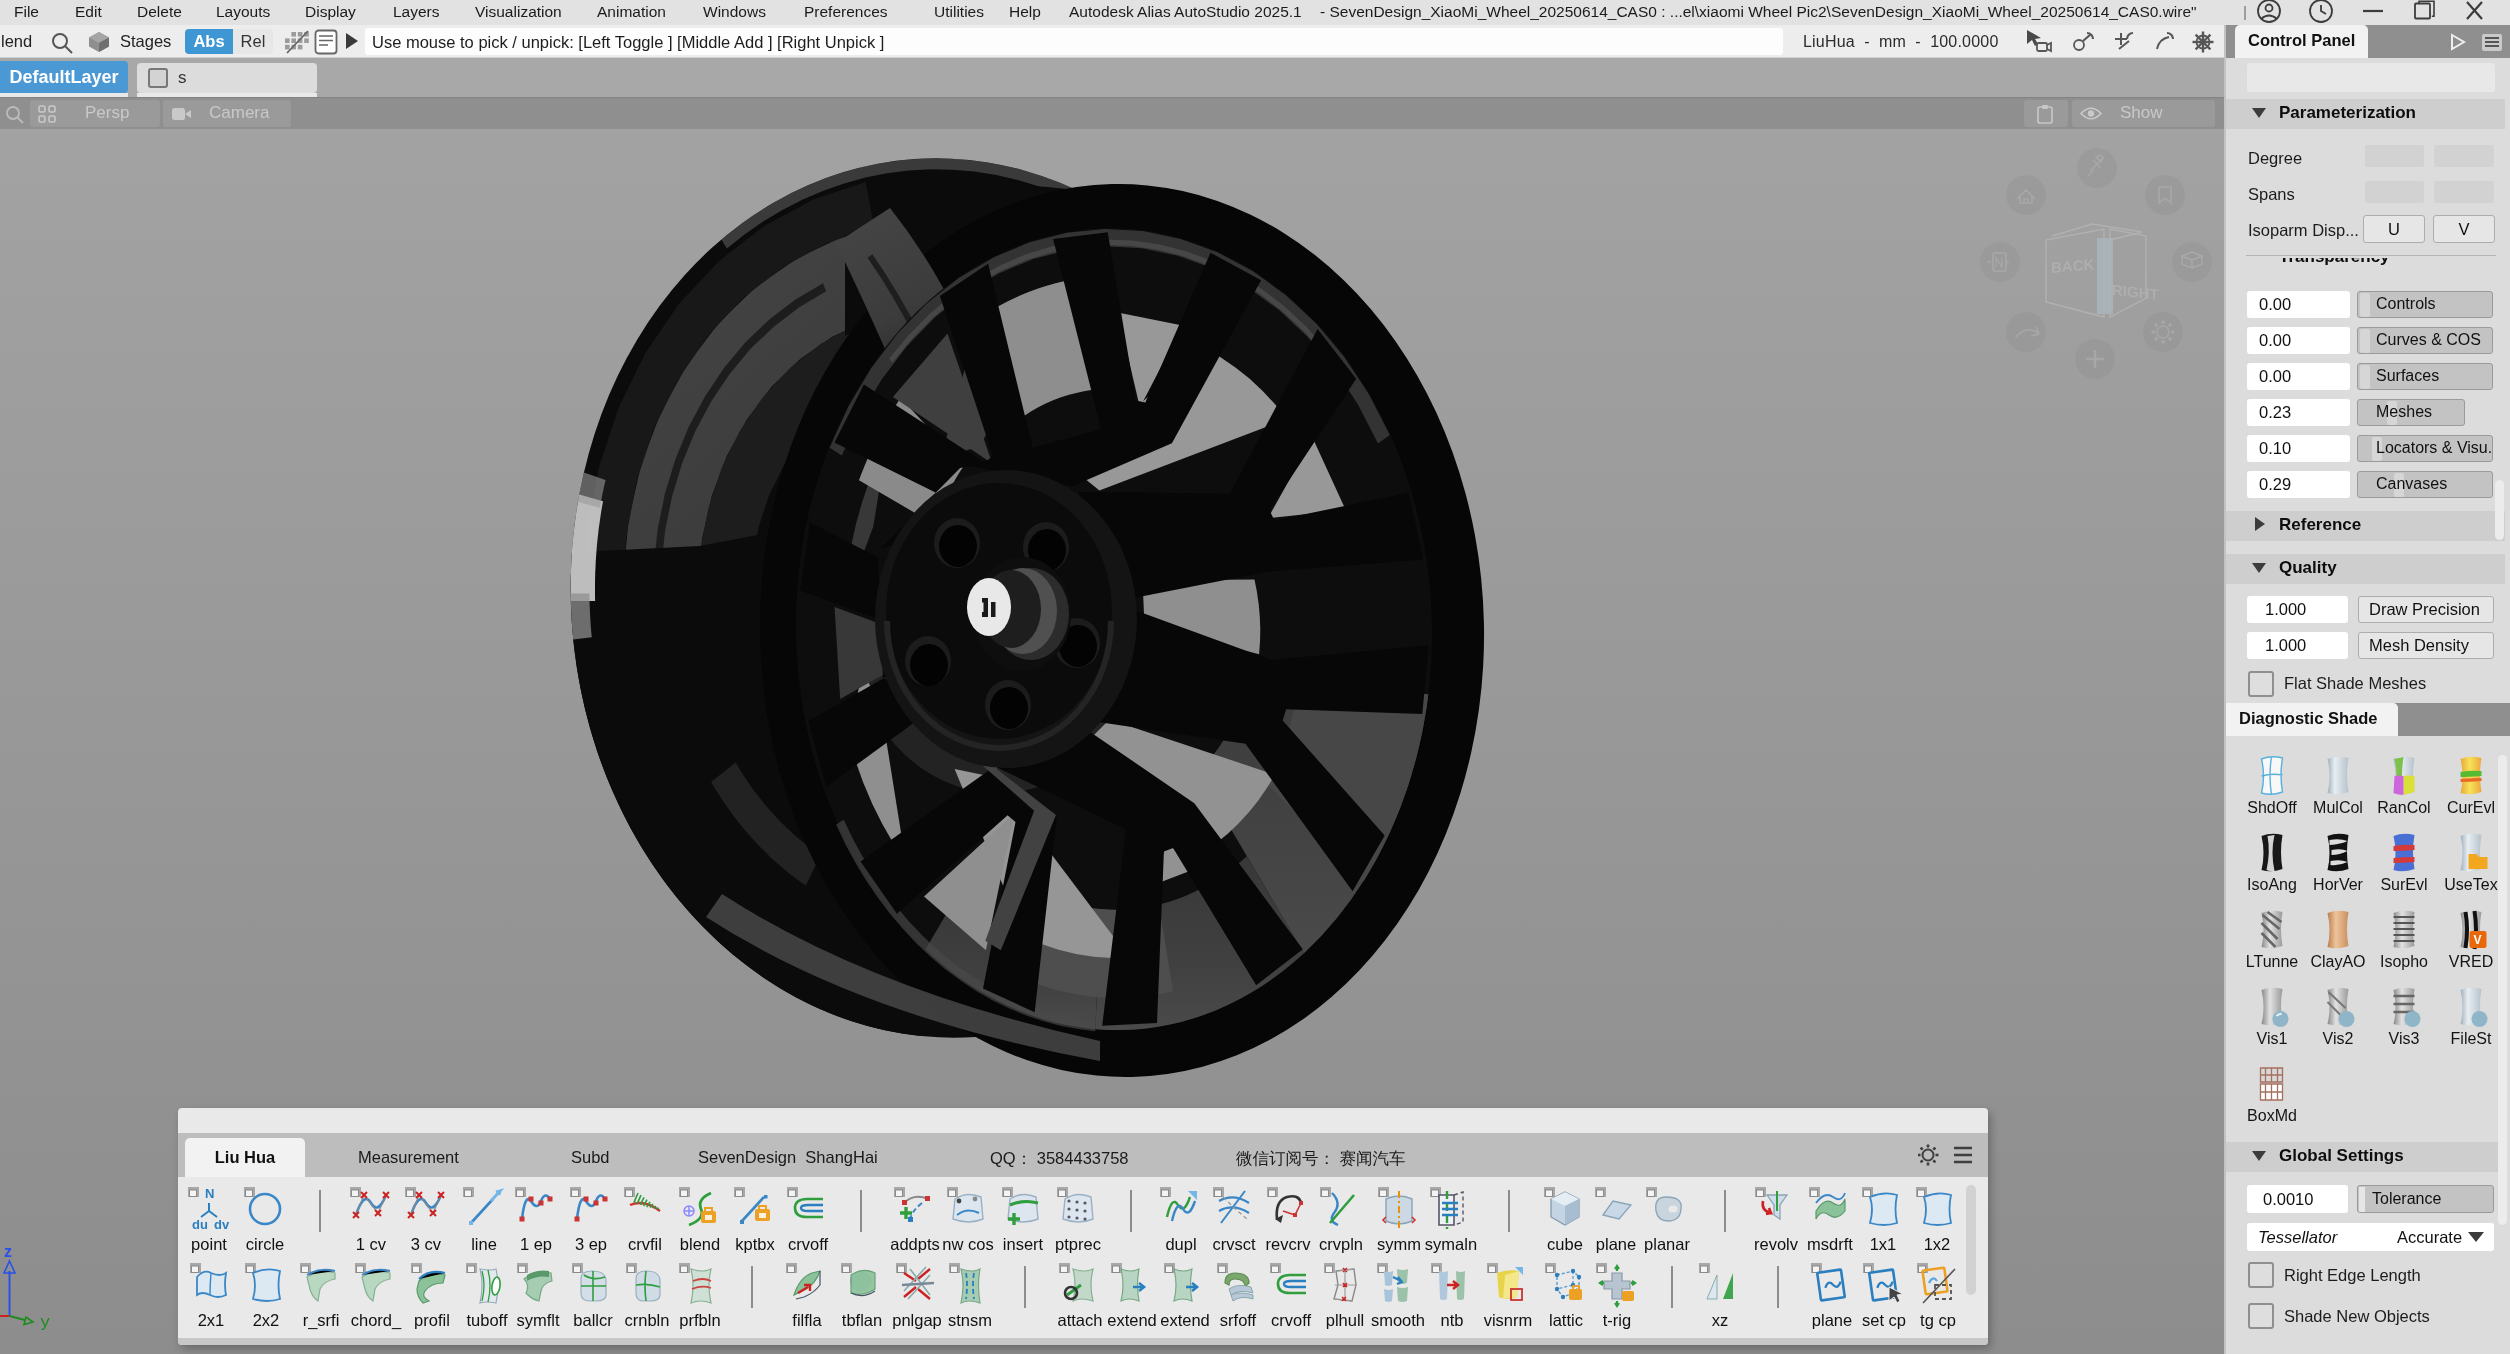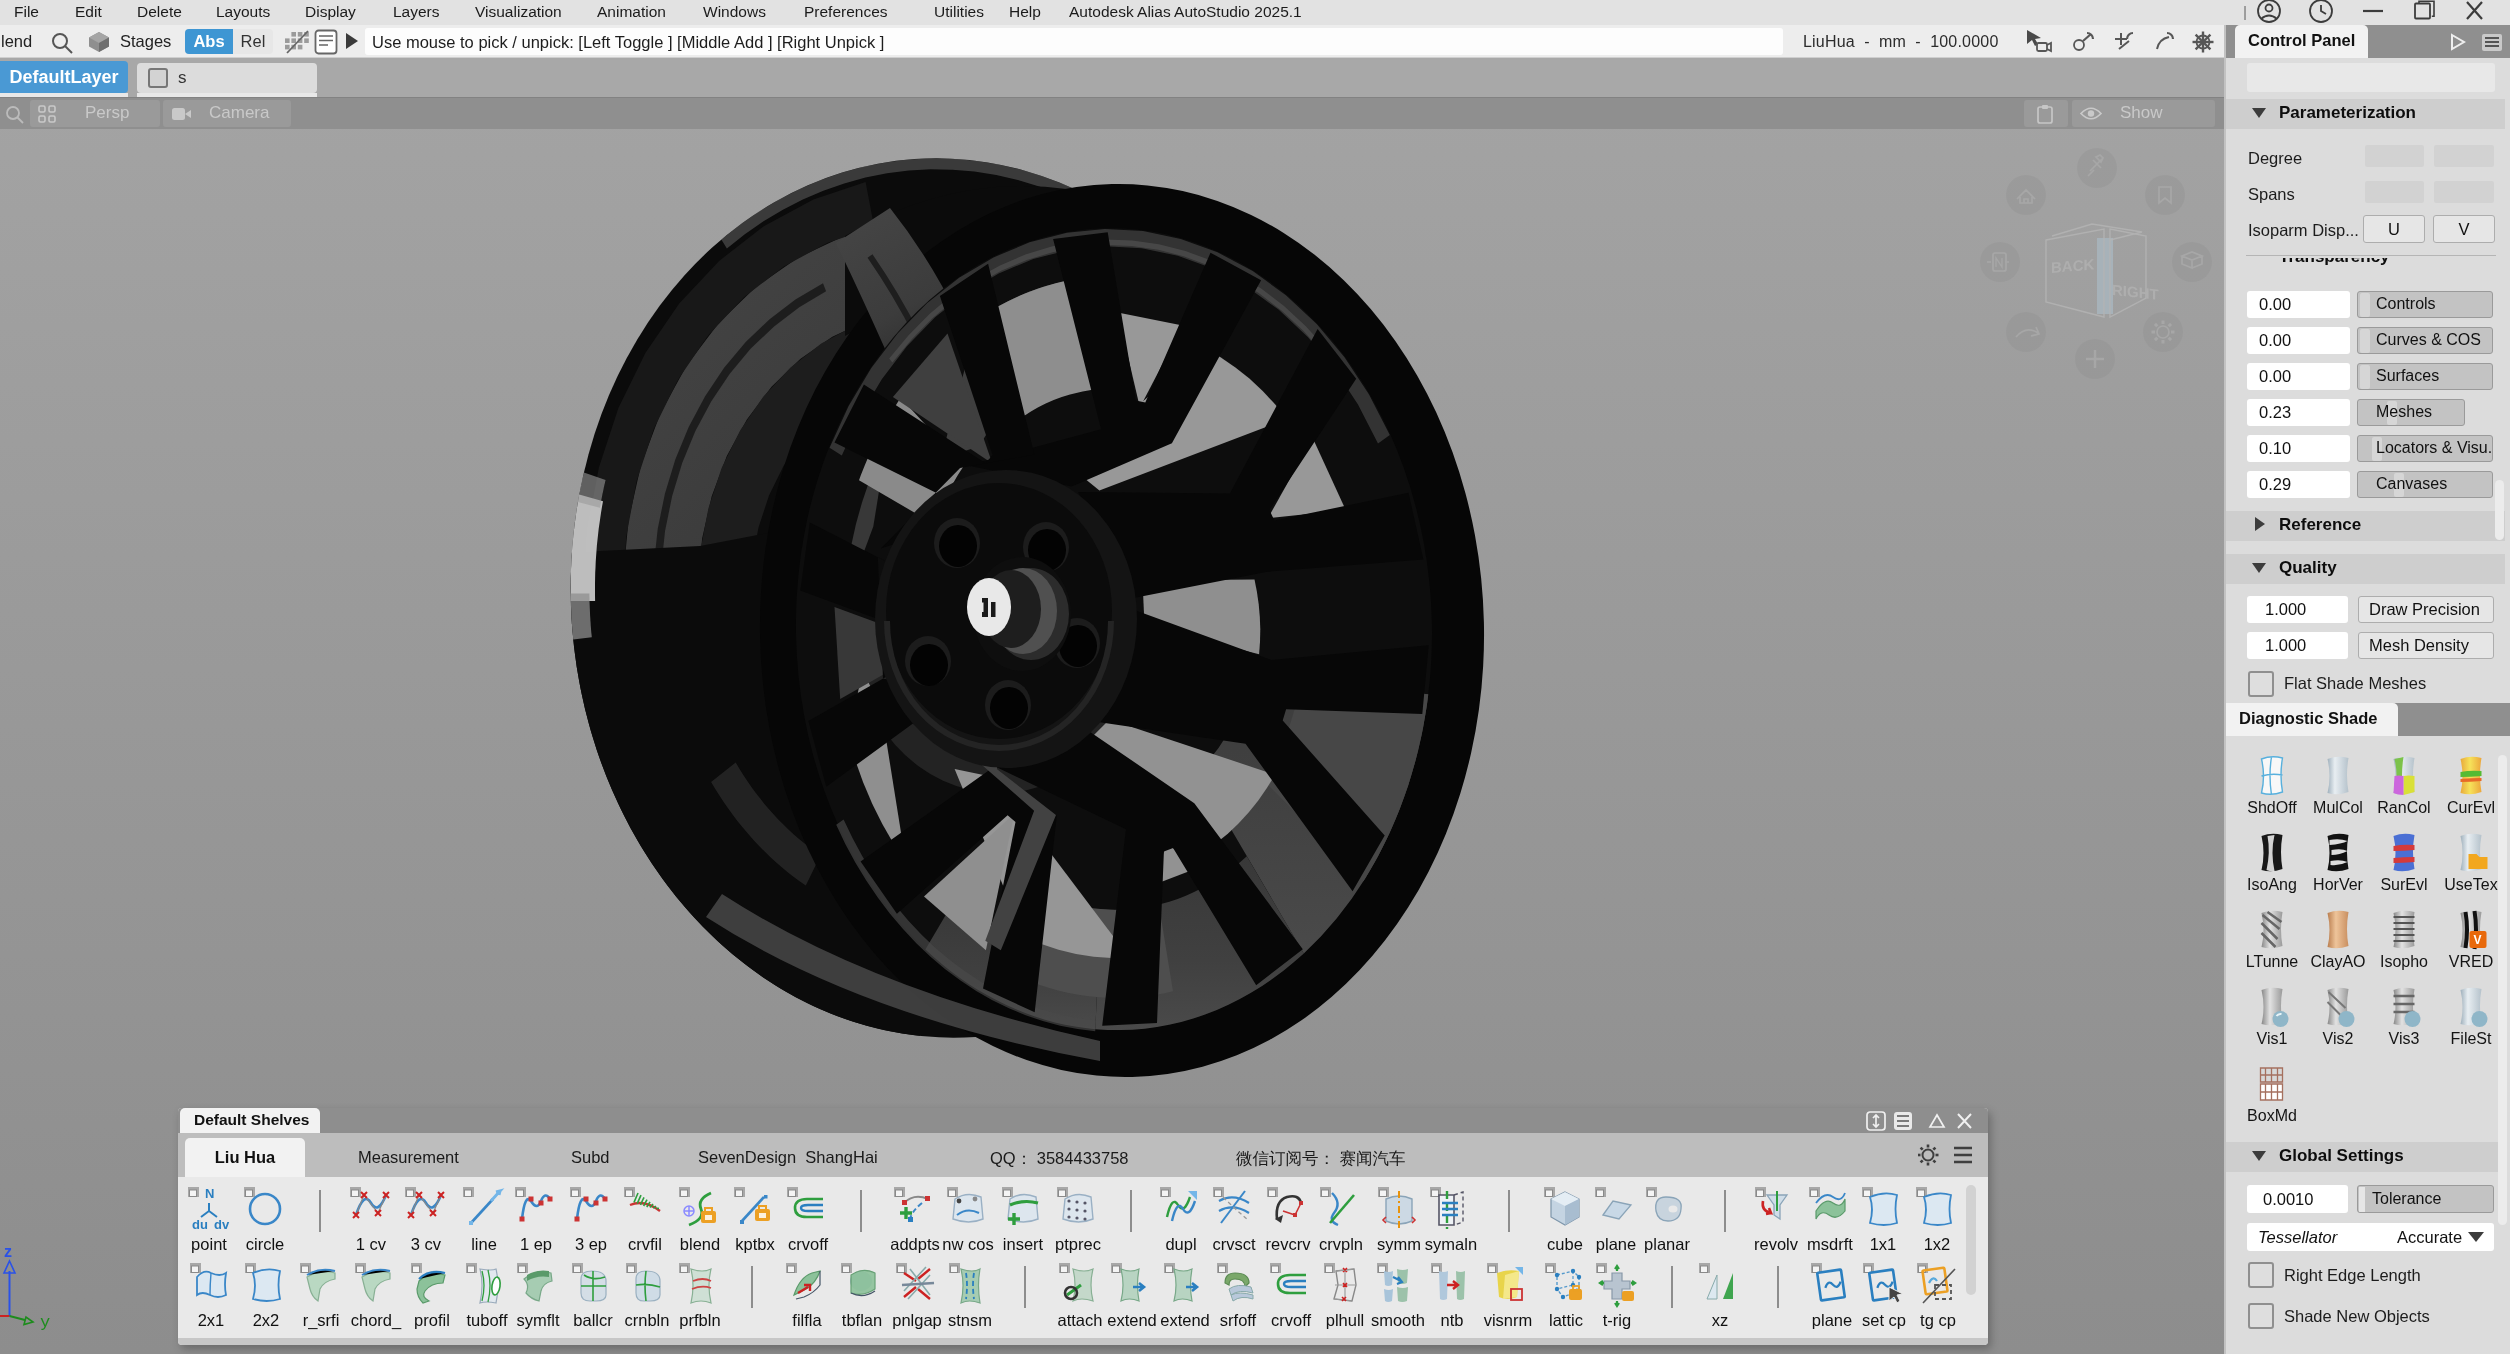--- a/index.html
+++ b/index.html
@@ -40,20 +40,21 @@
     <span style="left:216px">Layouts</span>
     <span style="left:305px">Display</span>
     <span style="left:393px">Layers</span>
     <span style="left:475px">Visualization</span>
     <span style="left:597px">Animation</span>
     <span style="left:703px">Windows</span>
     <span style="left:804px">Preferences</span>
     <span style="left:934px">Utilities</span>
     <span style="left:1009px">Help</span>
     <span style="left:1069px">Autodesk Alias AutoStudio 2025.1</span>
+    <span style="left:1320px">- SevenDesign_XiaoMi_Wheel_20250614_CAS0 : ...el\xiaomi Wheel Pic2\SevenDesign_XiaoMi_Wheel_20250614_CAS0.wire"</span>
     <span style="left:2243px;color:#777">|</span>
     <svg style="position:absolute;left:2255px;top:0" width="250" height="24" viewBox="0 0 250 24">
 <g stroke="#3c3c3c" stroke-width="1.8" fill="none">
 <circle cx="14" cy="11" r="11"></circle>
         <circle cx="14" cy="8" r="3.5"></circle>
         <path d="M6 19 Q14 12 22 19"></path>
 <circle cx="66" cy="11" r="11"></circle>
         <path d="M66 5 L66 11 L71 14"></path>
 <path d="M108 11 H128" stroke-width="2.2"></path>
 <rect x="160" y="3.5" width="15" height="15" rx="1"></rect>
@@ -509,33 +510,20 @@
       <span style="position:absolute;right:10px;top:5px;width:0;height:0;border-left:8px solid transparent;border-right:8px solid transparent;border-top:10px solid #3c3c3c;margin-top:4px"></span>
     </div>
 <div class="cb" style="left:22px;top:1237px"></div>
     <span class="lab" style="left:58px;top:1241px">Right Edge Length</span>
 <div class="cb" style="left:22px;top:1278px"></div>
     <span class="lab" style="left:58px;top:1282px">Shade New Objects</span>
 <div style="position:absolute;left:269px;top:455px;width:9px;height:60px;background:#ececec;border-radius:5px"></div>
 <div style="position:absolute;left:272px;top:730px;width:9px;height:470px;background:#ececec;border-radius:5px"></div>
 </div>
 <div class="abs shelf">
-<div class="shelftitle">
-      <div class="wtab" style="left:2px;width:140px;height:25px;font-size:15.5px;padding:3px 0 0 14px;color:#111">Default Shelves</div>
-      <svg style="position:absolute;left:1688px;top:3px" width="110" height="20" viewBox="0 0 110 20">
-        <g stroke="#f0f0f0" stroke-width="1.7" fill="none">
-          <rect x="1" y="1" width="18" height="18" rx="3"></rect>
-          <path d="M10 4 v12 M7 7 l3 -3 3 3 M7 13 l3 3 3 -3"></path>
-          <rect x="28" y="1" width="18" height="18" rx="3" fill="#e9e9e9" stroke="none"></rect>
-          <path d="M31 5 h12 M31 10 h12 M31 15 h12" stroke="#555"></path>
-          <path d="M64 16 L71 4 L78 16 Z"></path>
-          <path d="M92 3 L105 17 M105 3 L92 17" stroke-width="2"></path>
-        </g>
-      </svg>
-    </div>
 <div class="shelftabs">
       <div class="wtab" style="left:7px;top:5px;width:120px;height:39px;font-size:16.5px;padding:10px 0 0 0;text-align:center">Liu Hua</div>
       <span class="stab" style="left:180px;top:15px">Measurement</span>
       <span class="stab" style="left:393px;top:15px">Subd</span>
       <span class="stab" style="left:520px;top:15px">SevenDesign&nbsp;&nbsp;ShangHai</span>
       <span class="stab" style="left:812px;top:15px">QQ：&nbsp;3584433758</span>
       <span class="stab" style="left:1058px;top:15px">微信订阅号：&nbsp;赛闻汽车</span>
       <svg style="position:absolute;left:1740px;top:11px" width="60" height="22" viewBox="0 0 60 22">
         <g fill="none" stroke="#3f3f3f" stroke-width="2">
           <circle cx="10" cy="11" r="5.5"></circle>

